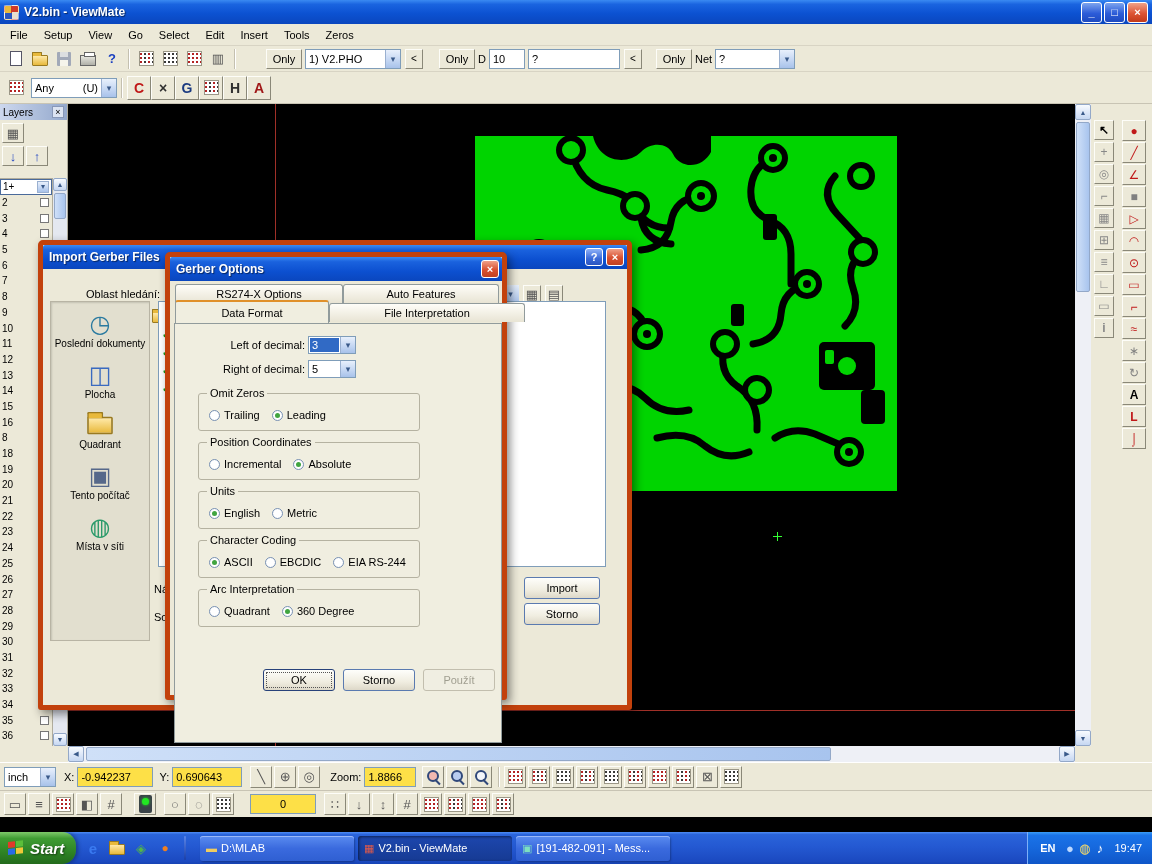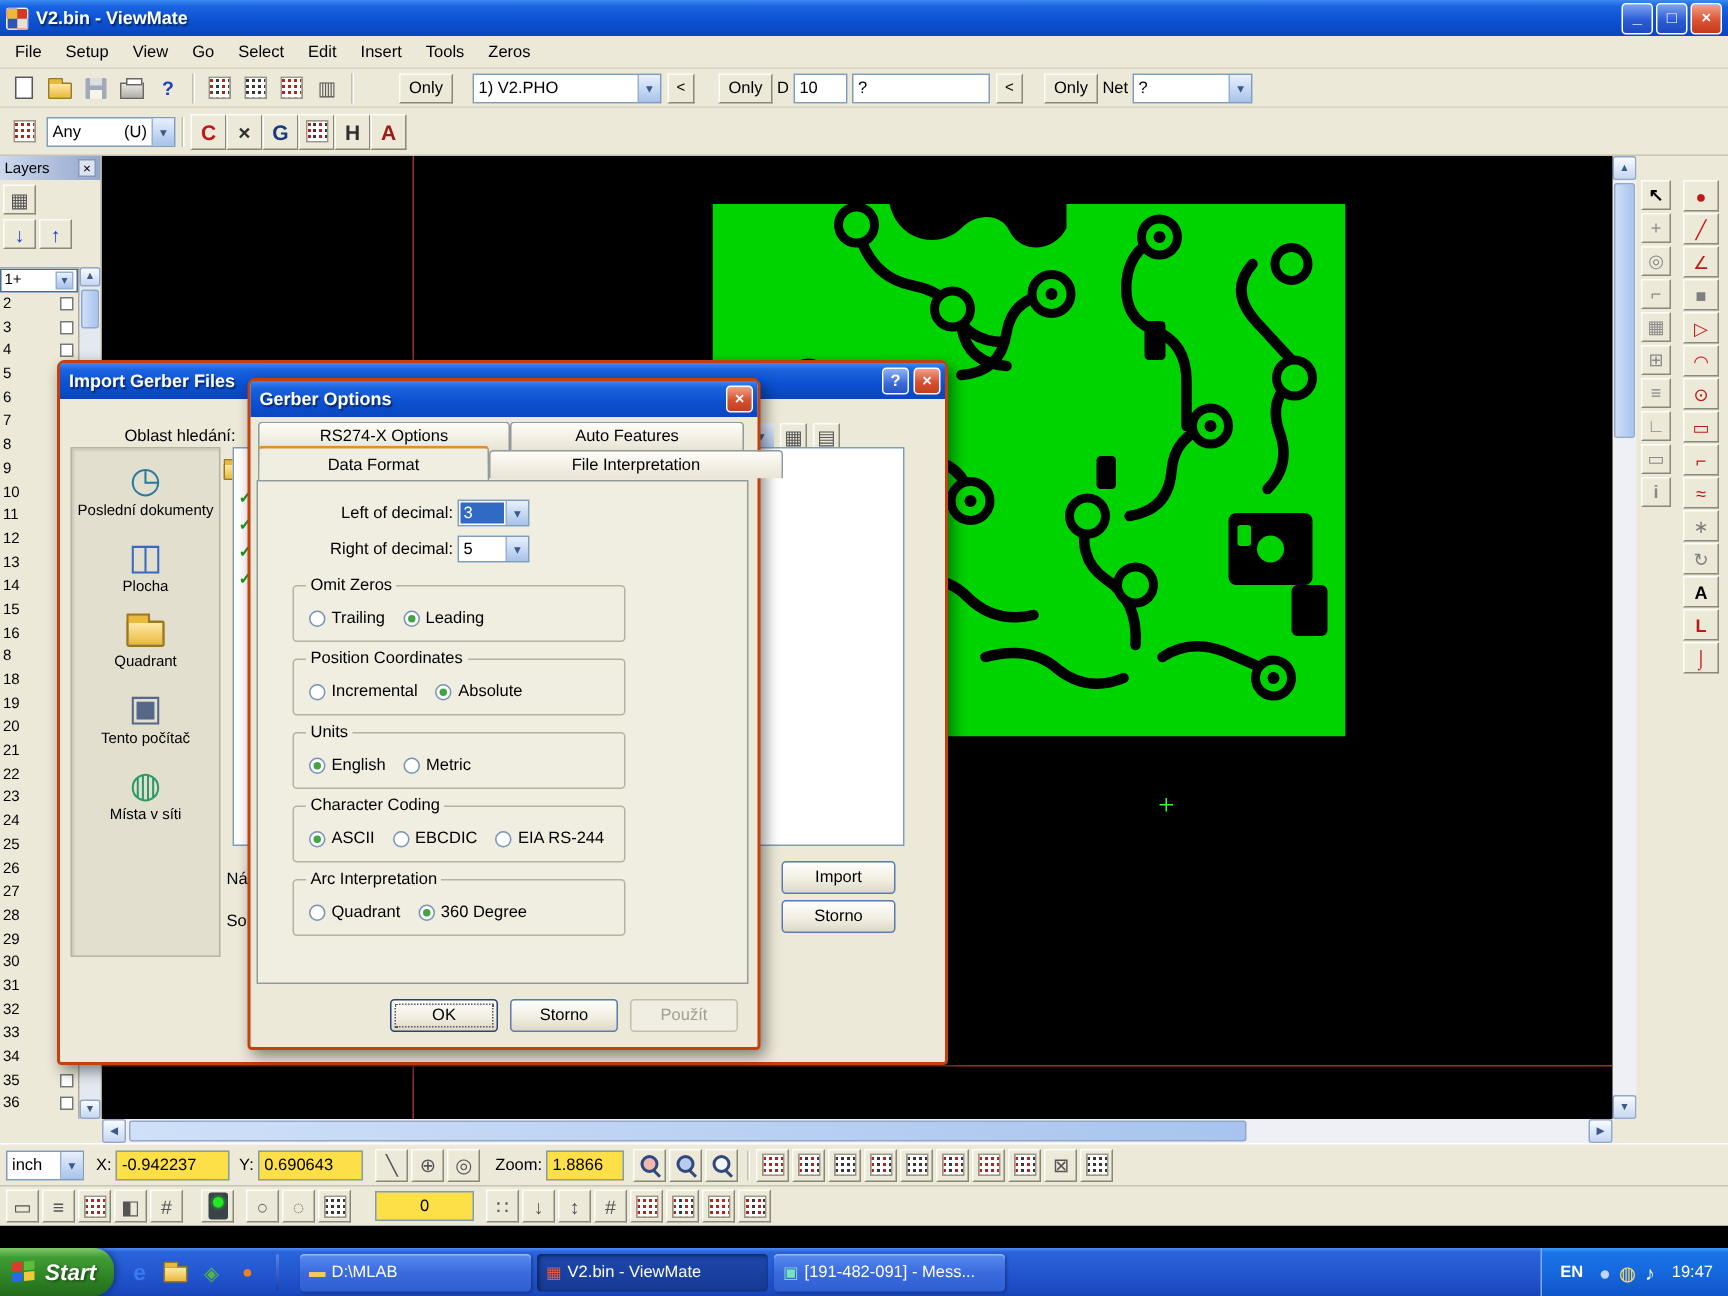--- a/index.html
+++ b/index.html
@@ -86,34 +86,34 @@
 .sq-btn{width:22px;height:22px;display:flex;align-items:center;justify-content:center;margin-right:2px}
 .sinput{height:20px;border:1px solid #7f9db9;background:#fde047;padding:0 3px;font-size:11px;font-family:"Liberation Sans",sans-serif}
 .mag{position:relative;width:15px;height:15px;display:inline-block}
 .mag::before{content:"";position:absolute;left:1px;top:1px;width:8px;height:8px;border:2px solid #30487a;border-radius:50%;background:#f4f6fa}
 .mag::after{content:"";position:absolute;right:0;bottom:1px;width:7px;height:2px;background:#30487a;transform:rotate(45deg)}
 .mag-red::before{background:#f0b8b0}
 .mag-blue::before{background:#b8ccf0}
 .traffic{width:13px;height:18px;background:#3a4348;border-radius:2px;position:relative}
 .traffic::after{content:"";position:absolute;left:3px;top:3px;width:7px;height:7px;border-radius:50%;background:#22e822;box-shadow:0 0 3px #22e822}
 
-.xp-win{position:absolute;border:2px solid #c2410c;border-radius:5px 5px 3px 3px;background:#ece9d8;box-shadow:3px 4px 10px #00000077}
+.xp-win{position:absolute;border:5px solid #c2410c;border-radius:5px 5px 3px 3px;background:#ece9d8;box-shadow:3px 4px 10px #00000077}
 .xp-title{height:24px;display:flex;align-items:center;padding:0 3px;border-radius:2px 2px 0 0;background:linear-gradient(180deg,#3a8af2 0%,#1a62de 20%,#0c50d0 60%,#0a46be 100%);color:#fff}
 .xp-title-text{font-weight:bold;font-size:12px;margin-left:3px;text-shadow:1px 1px 1px #00000088}
 .xp-title .btns{margin-left:auto;display:flex;gap:3px}
 .tbtn{width:18px;height:18px;border:1px solid #fff;border-radius:3px;display:flex;align-items:center;justify-content:center;color:#fff;font-size:11px;font-weight:bold;background:linear-gradient(#8fb2f8,#3a6ad8 60%,#2a55c0)}
 .tbtn.close{background:linear-gradient(#f0a088,#d85030 55%,#c04020)}
 .xpbtn{width:72px;height:22px;border:1px solid #5a7ab0;border-radius:3px;background:linear-gradient(#fefefb,#f0ede0 60%,#ddd8c8);display:flex;align-items:center;justify-content:center;font-size:11px}
 .xpbtn.default{border-color:#28427a;outline:1px dotted #555;outline-offset:-4px}
 .xpbtn.disabled{color:#a09e90;border-color:#c2beae;background:#f0eee2}
 
 .tabrow{position:absolute;left:5px;display:flex}
 .tab{display:flex;align-items:center;justify-content:center;height:19px;border:1px solid #919b9c;border-bottom:none;border-radius:3px 3px 0 0;background:linear-gradient(#fefdf8,#e8e4d4);font-size:11px}
 .tab.active{height:23px;margin-top:-3px;background:#f0eee0;border-top:2px solid #e0902a;position:relative;z-index:3}
-.gpage{position:absolute;left:4px;top:66px;width:328px;height:336px;border:1px solid #919b9c;background:#f0eee0}
+.gpage{position:absolute;left:4px;top:66px;width:328px;height:420px;border:1px solid #919b9c;background:#f0eee0}
 .drow{position:absolute;left:0;height:18px;display:flex;align-items:center}
 .dlabel{width:130px;text-align:right;margin-right:3px}
 .dcombo{width:48px;height:18px;border:1px solid #7f9db9;background:#fff;display:flex;align-items:center}
 .dval{flex:1;height:14px;margin:1px;display:flex;align-items:center;padding-left:2px}
 .dval.hl{background:#316ac5;color:#fff}
 #ggroups{position:absolute;left:0;top:58px;width:100%}
 .group{position:relative;border:1px solid #b5b2a1;border-radius:3px;width:222px;height:38px;margin:11px 0 0 23px}
 .legend{position:absolute;top:-7px;left:8px;background:#f0eee0;padding:0 3px;font-size:11px;line-height:12px}
 .opts{display:flex;align-items:center;height:100%;padding:6px 0 0 10px}
 .opt{display:flex;align-items:center;margin-right:12px}
@@ -202,21 +202,21 @@
           </span>
           <span class="tb-btn">
             <span class="pic pat-red"></span>
           </span>
           <span class="tb-btn">
             <span class="glyph" style="color: rgb(85, 85, 85);">▥</span>
           </span>
           <span class="tb-sep"></span>
         </span>
       <span class="toggle raised" style="margin-left:26px;width:36px">Only</span>
-      <span class="combo" style="width:126px;margin-left:13px">
+      <span class="combo" style="width:96px;margin-left:3px">
         <span class="cval">1) V2.PHO</span>
         <span class="carrow"></span>
       </span>
       <span class="sbtn raised" style="margin-left:4px">&lt;</span>
       <span class="toggle raised" style="margin-left:16px;width:36px">Only</span>
       <span class="lab">D</span>
       <input class="edit" style="width: 36px;" value="10">
       <input class="edit" style="width: 92px; margin-left: 3px;" value="?">
       <span class="sbtn raised" style="margin-left:4px">&lt;</span>
       <span class="toggle raised" style="margin-left:14px;width:36px">Only</span>

